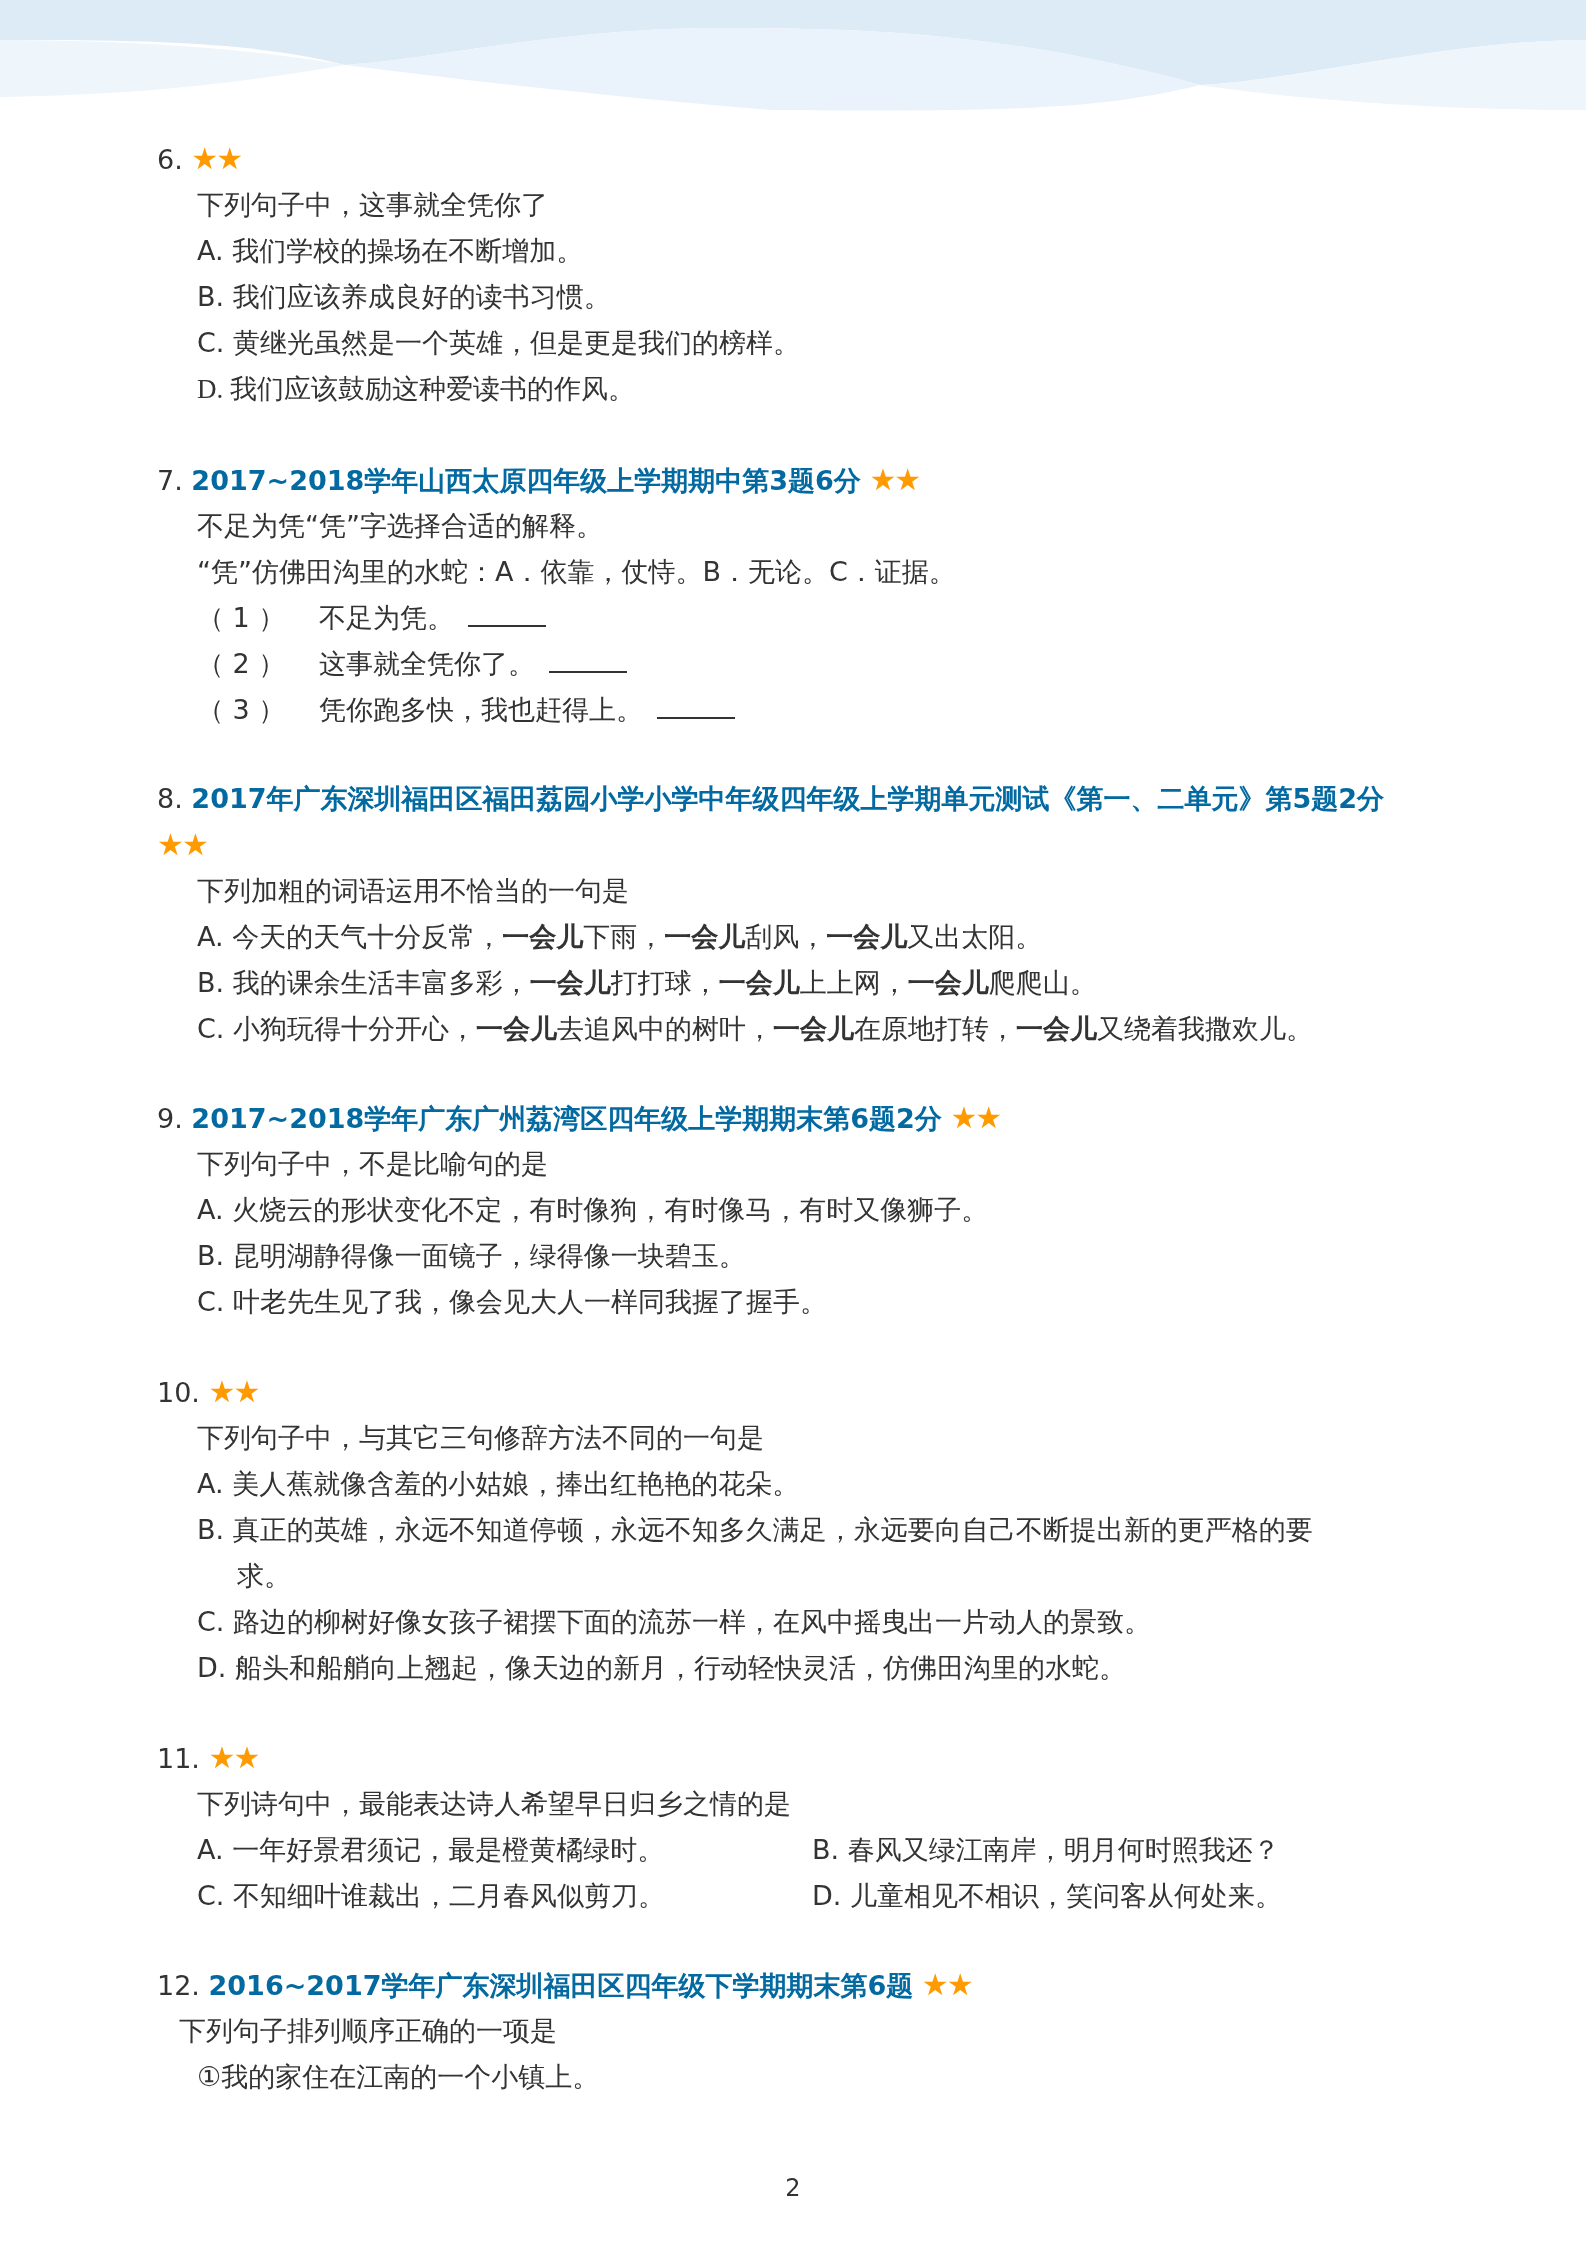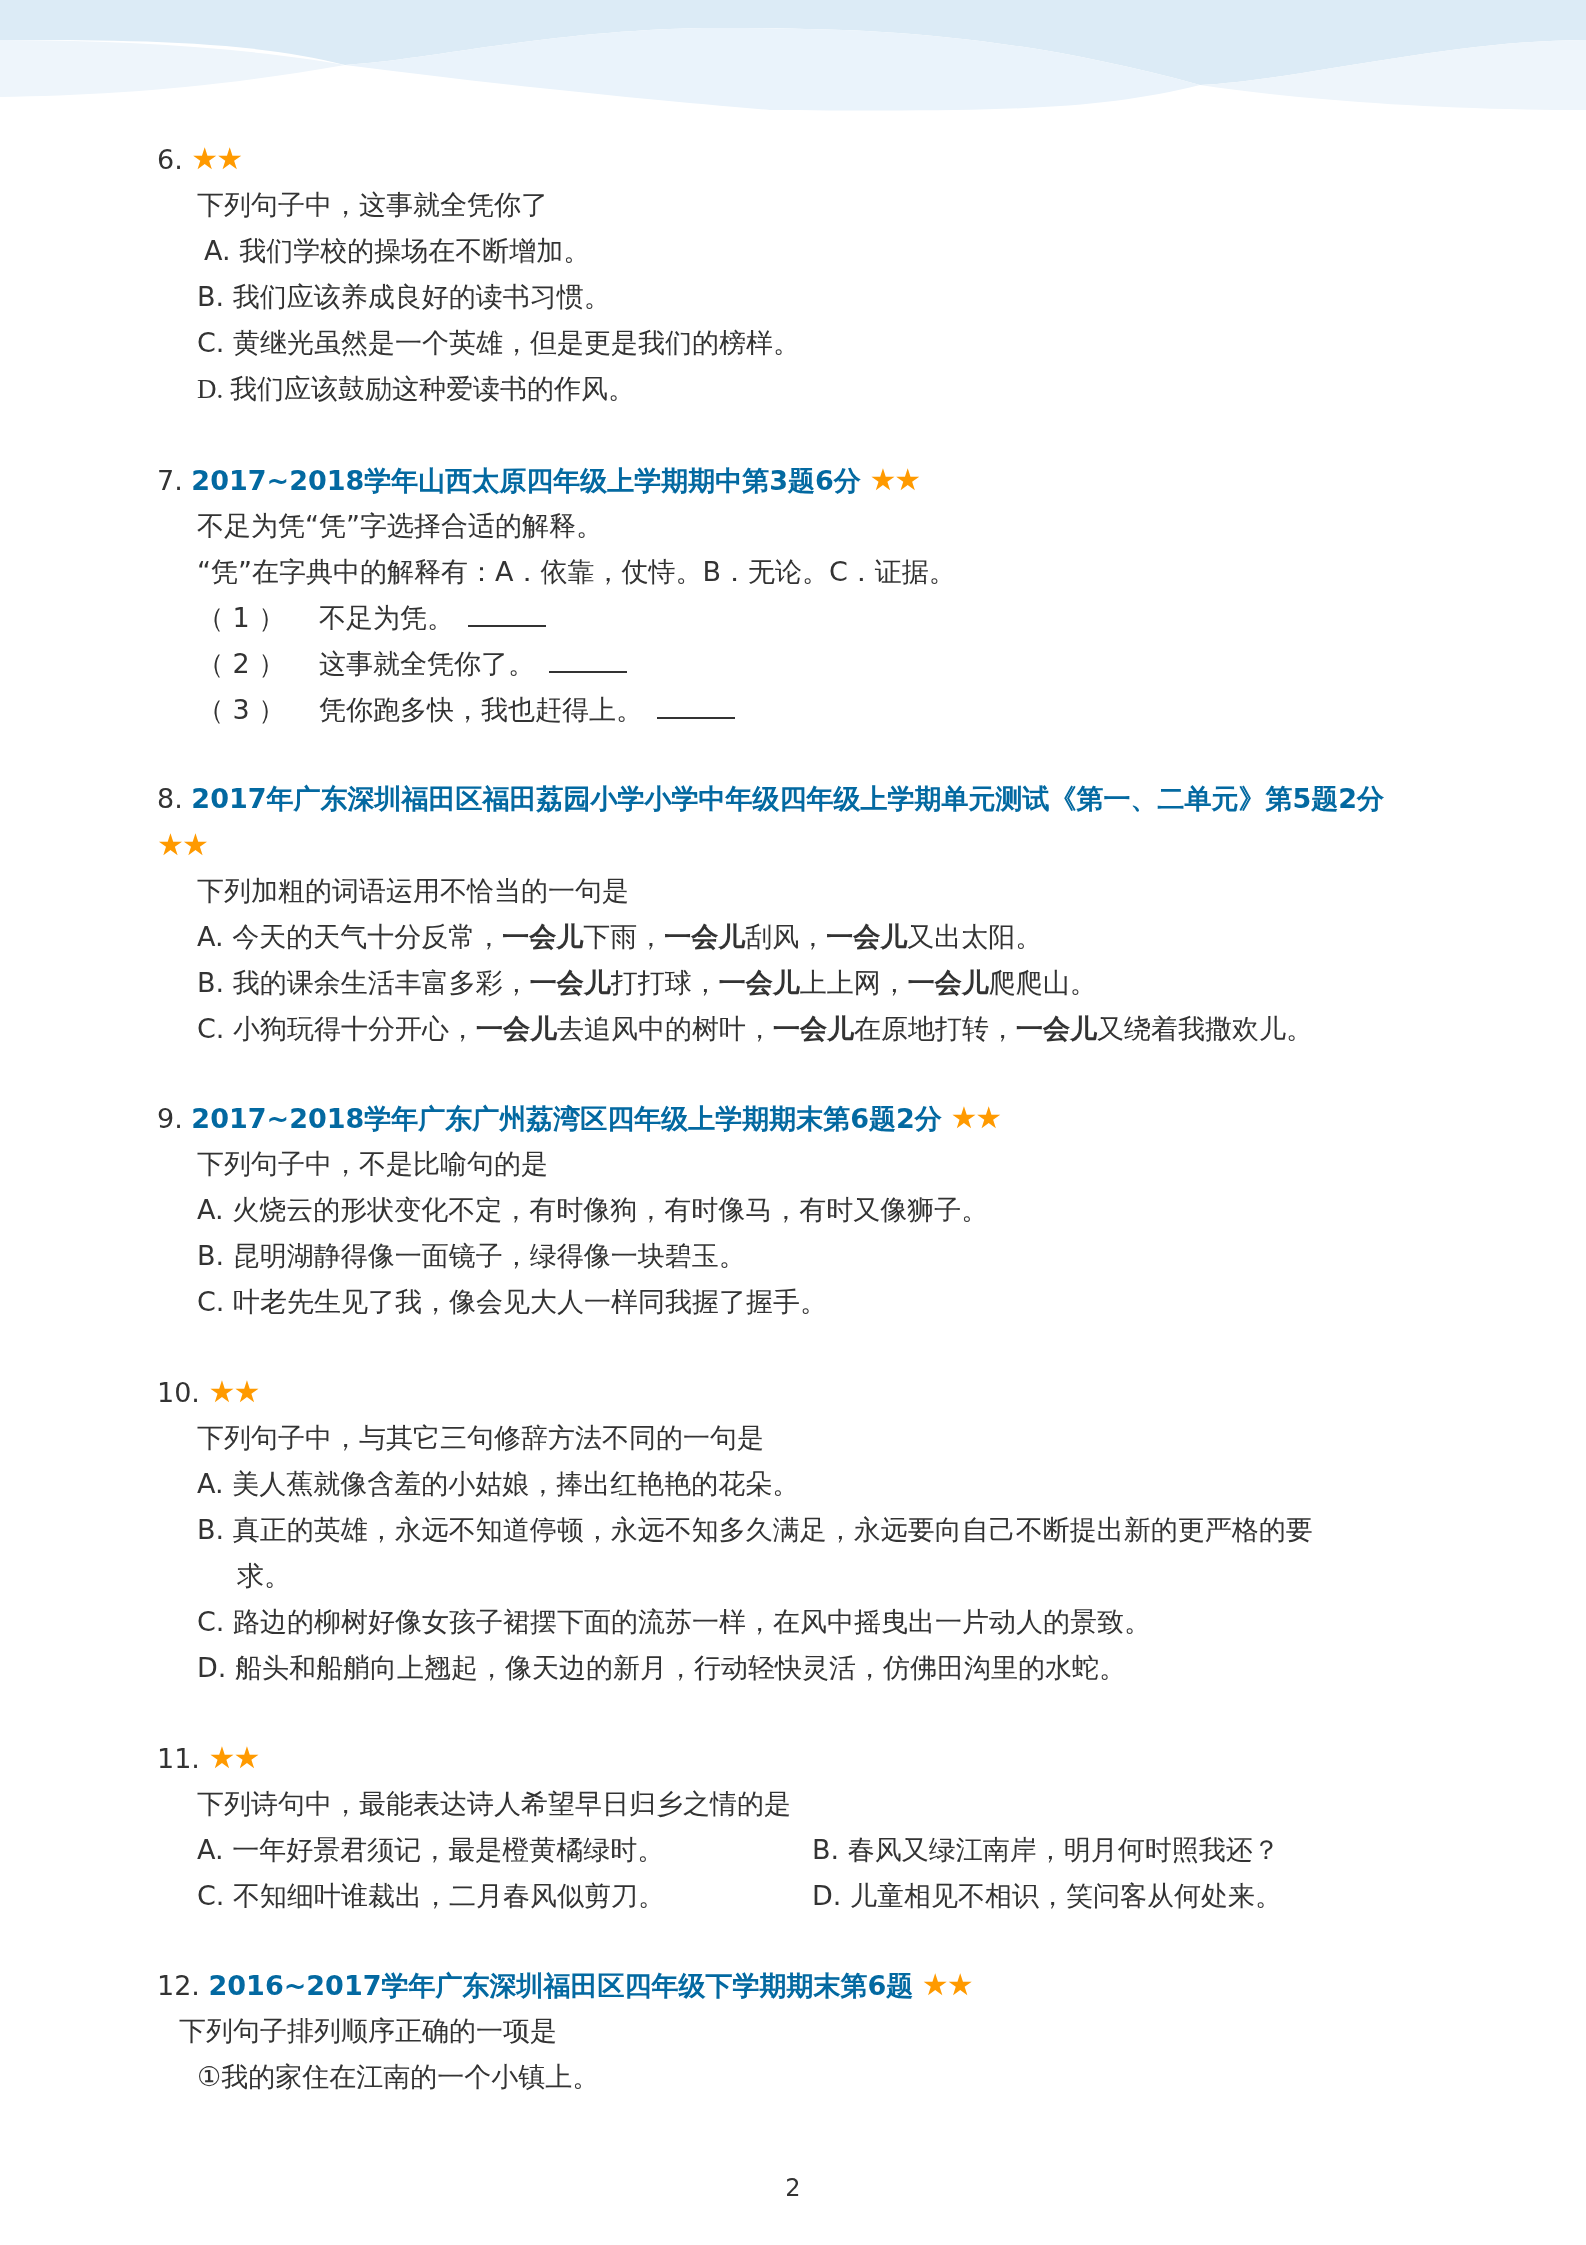--- a/index.html
+++ b/index.html
@@ -33,32 +33,32 @@
   <path d="M1200,85 C1300,80 1450,40 1586,40 V110 C1440,110 1300,100 1200,85 Z" fill="#eef5fb"></path>
 </svg>
 
 <div class="content">
 
   <div class="qnum" style="left:157px;top:139px;">
     <span>6.</span>
     <span class="stars">★★</span>
   </div>
   <div class="line" style="left:197px;top:185px;">下列句子中，这事就全凭你了</div>
-  <div class="line" style="left:197px;top:231px;margin-left:7px;">A. 我们学校的操场在不断增加。</div>
+  <div class="line" style="left:197px;top:231px;">A. 我们学校的操场在不断增加。</div>
   <div class="line" style="left:197px;top:277px;">B. 我们应该养成良好的读书习惯。</div>
   <div class="line" style="left:197px;top:323px;">C. 黄继光虽然是一个英雄，但是更是我们的榜样。</div>
   <div class="line" style="left:197px;top:369px;font-family:Liberation Serif, serif;">D. 我们应该鼓励这种爱读书的作风。</div>
 
   <div class="qnum" style="left:157px;top:460px;">
     <span>7.</span>
     <span class="qtitle">2017~2018学年山西太原四年级上学期期中第3题6分</span>
     <span class="stars">★★</span>
   </div>
   <div class="line" style="left:197px;top:506px;">不足为凭“凭”字选择合适的解释。</div>
-  <div class="line" style="left:197px;top:552px;">“凭”在字典中的解释有：A．依靠，仗恃。B．无论。C．证据。</div>
+  <div class="line" style="left:197px;top:552px;">“凭”仿佛田沟里的水蛇：A．依靠，仗恃。B．无论。C．证据。</div>
   <div class="line" style="left:197px;top:598px;">
     <span class="paren">（ 1 ）</span><span>不足为凭。</span><span class="blank"></span>
   </div>
   <div class="line" style="left:197px;top:644px;">
     <span class="paren">（ 2 ）</span><span>这事就全凭你了。</span><span class="blank"></span>
   </div>
   <div class="line" style="left:197px;top:690px;">
     <span class="paren">（ 3 ）</span><span>凭你跑多快，我也赶得上。</span><span class="blank"></span>
   </div>
 

